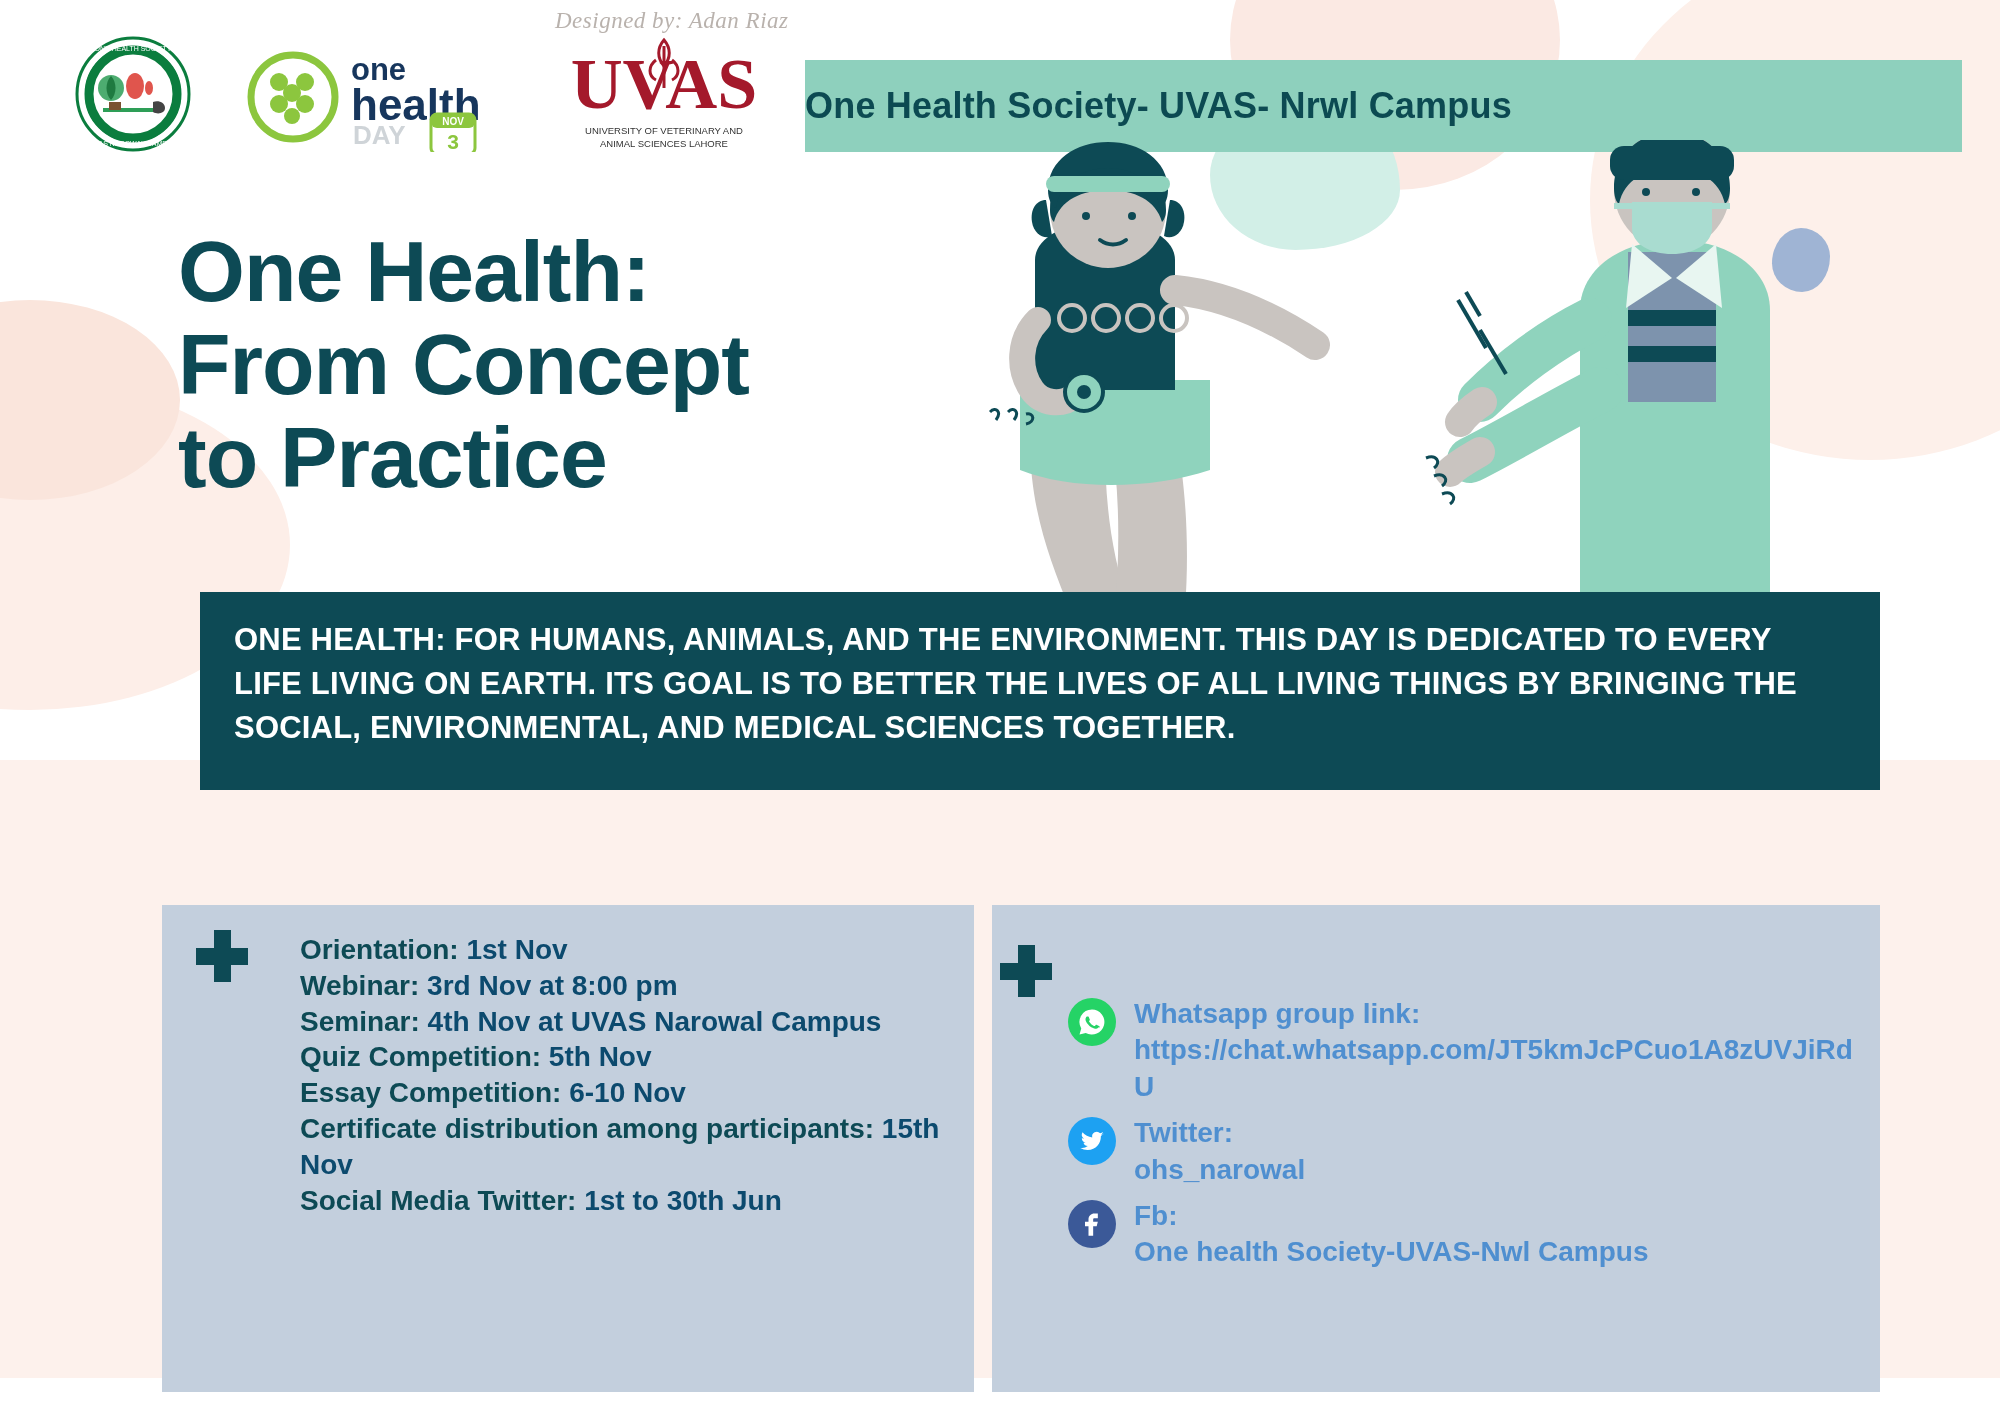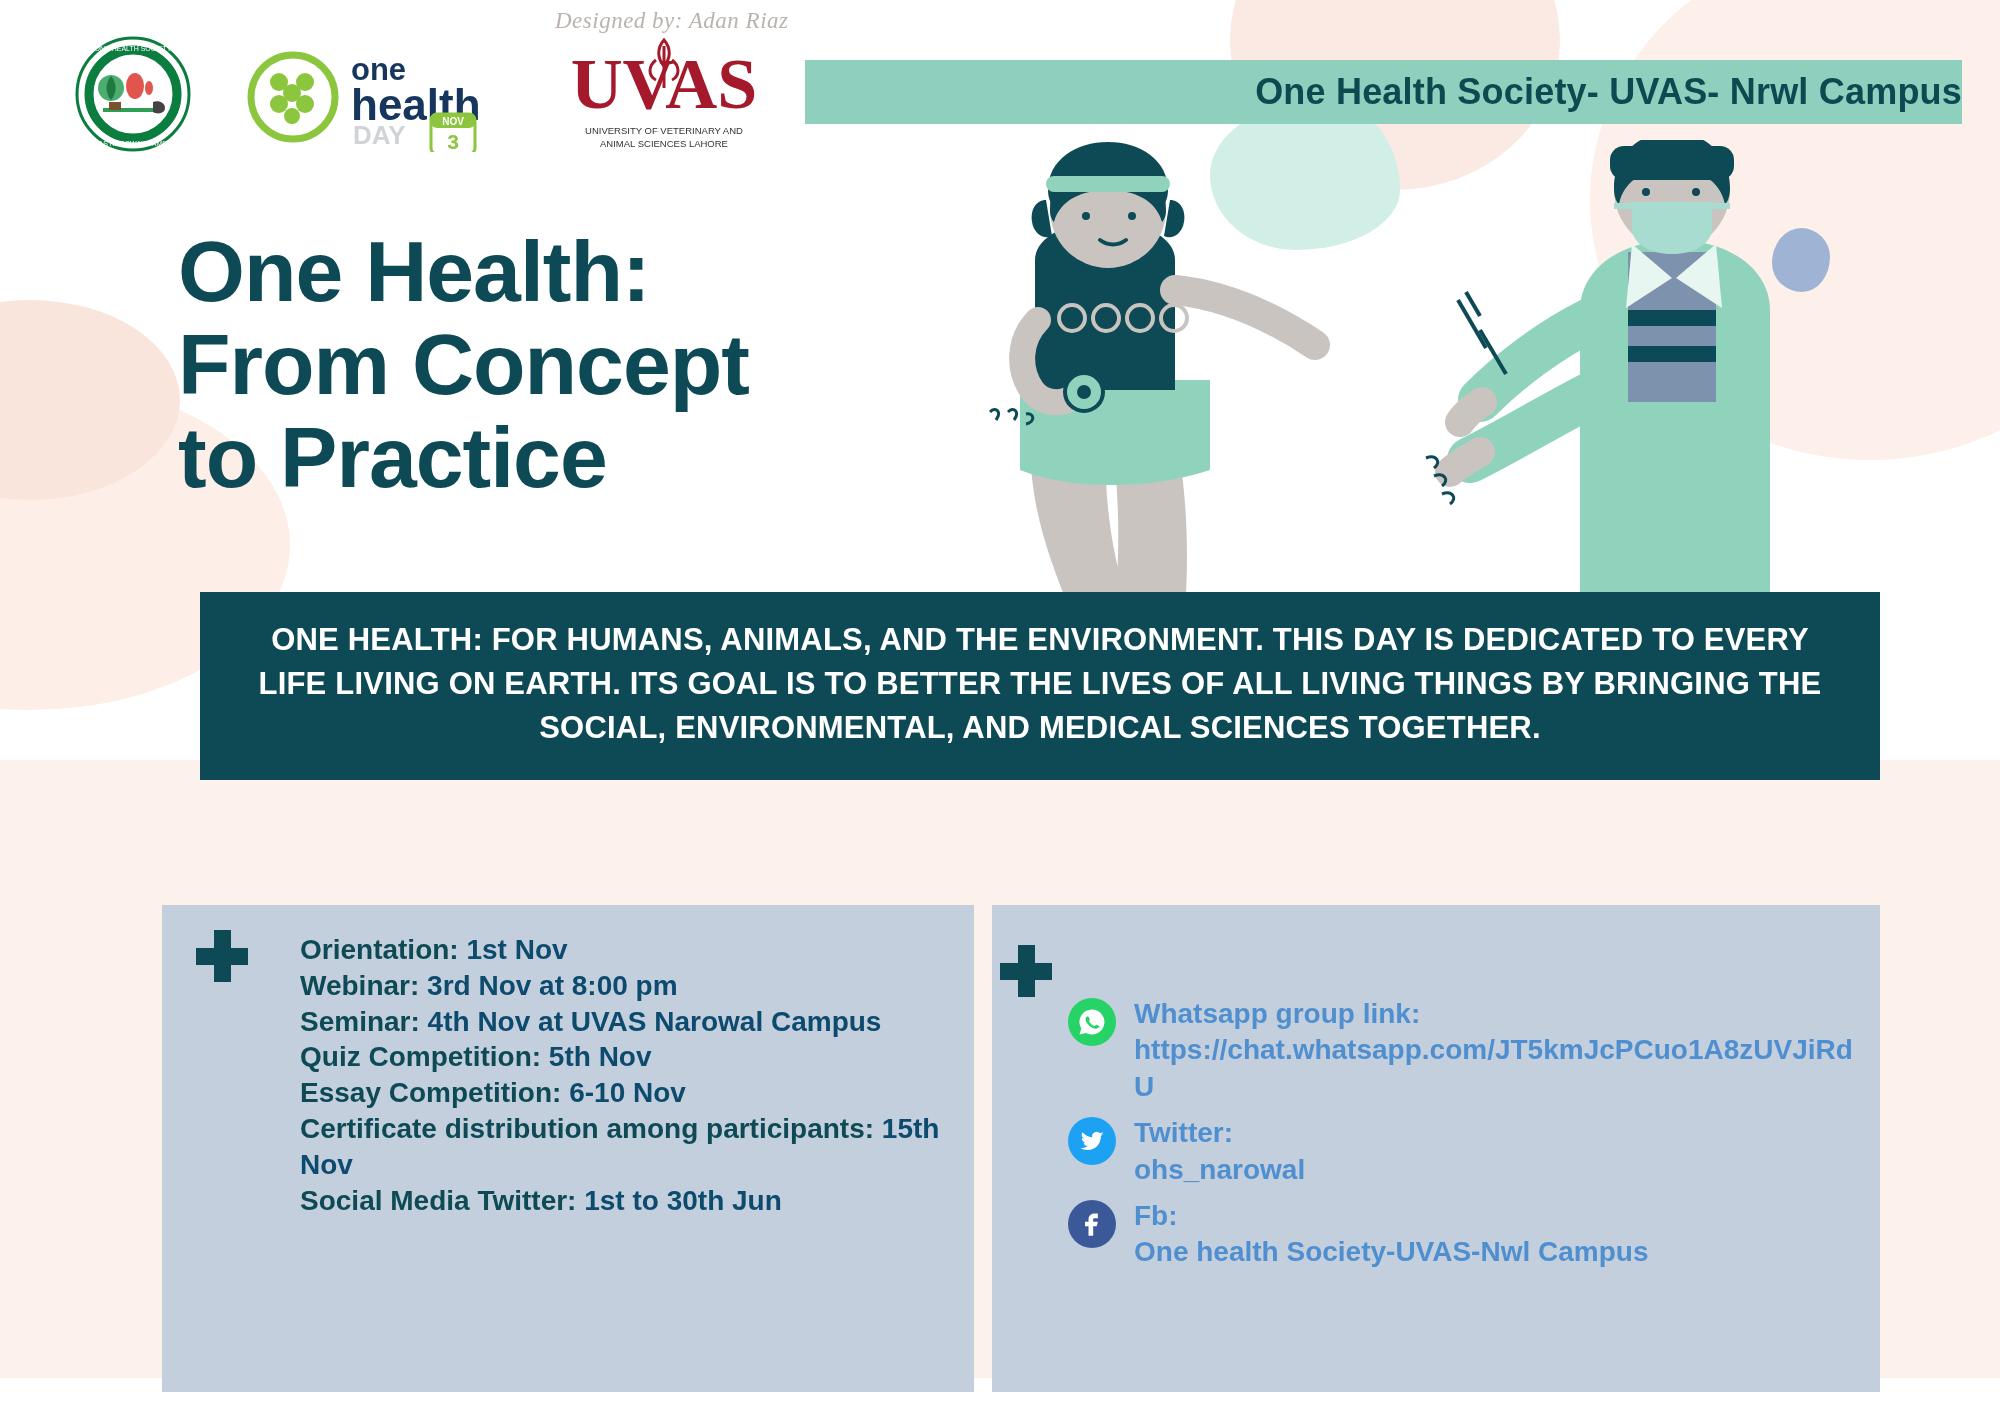--- a/index.html
+++ b/index.html
@@ -91,25 +91,25 @@
   }
   .logo-uvas {
     position: absolute;
     left: 552px; top: 30px;
     width: 230px; height: 130px;
   }
   .header-banner {
     position: absolute;
     left: 805px; top: 60px;
     right: 38px;
-    height: 64px;
+    height: 92px;
     background: #8ed0bd;
     display: flex;
     align-items: center;
-    justify-content: flex-end;
+    justify-content: flex-start;
   }
   .header-banner span {
     color: #0c4a52;
     font-size: 36px;
     font-weight: bold;
     letter-spacing: 0.2px;
   }
   .designed-note {
     position: absolute;
     left: 555px; top: 8px;
@@ -132,23 +132,23 @@
     letter-spacing: -1px;
   }
 
   
   .statement {
     position: absolute;
     left: 200px; top: 592px;
     width: 1680px;
     background: #0d4a55;
     color: #ffffff;
-    padding: 26px 34px 30px;
+    padding: 26px 34px 40px;
     box-sizing: border-box;
-    text-align: center;
+    text-align: left;
     font-size: 31px;
     font-weight: bold;
     line-height: 1.42;
     letter-spacing: .2px;
   }
 
   
   .card {
     position: absolute;
     background: #c3cfdd;

